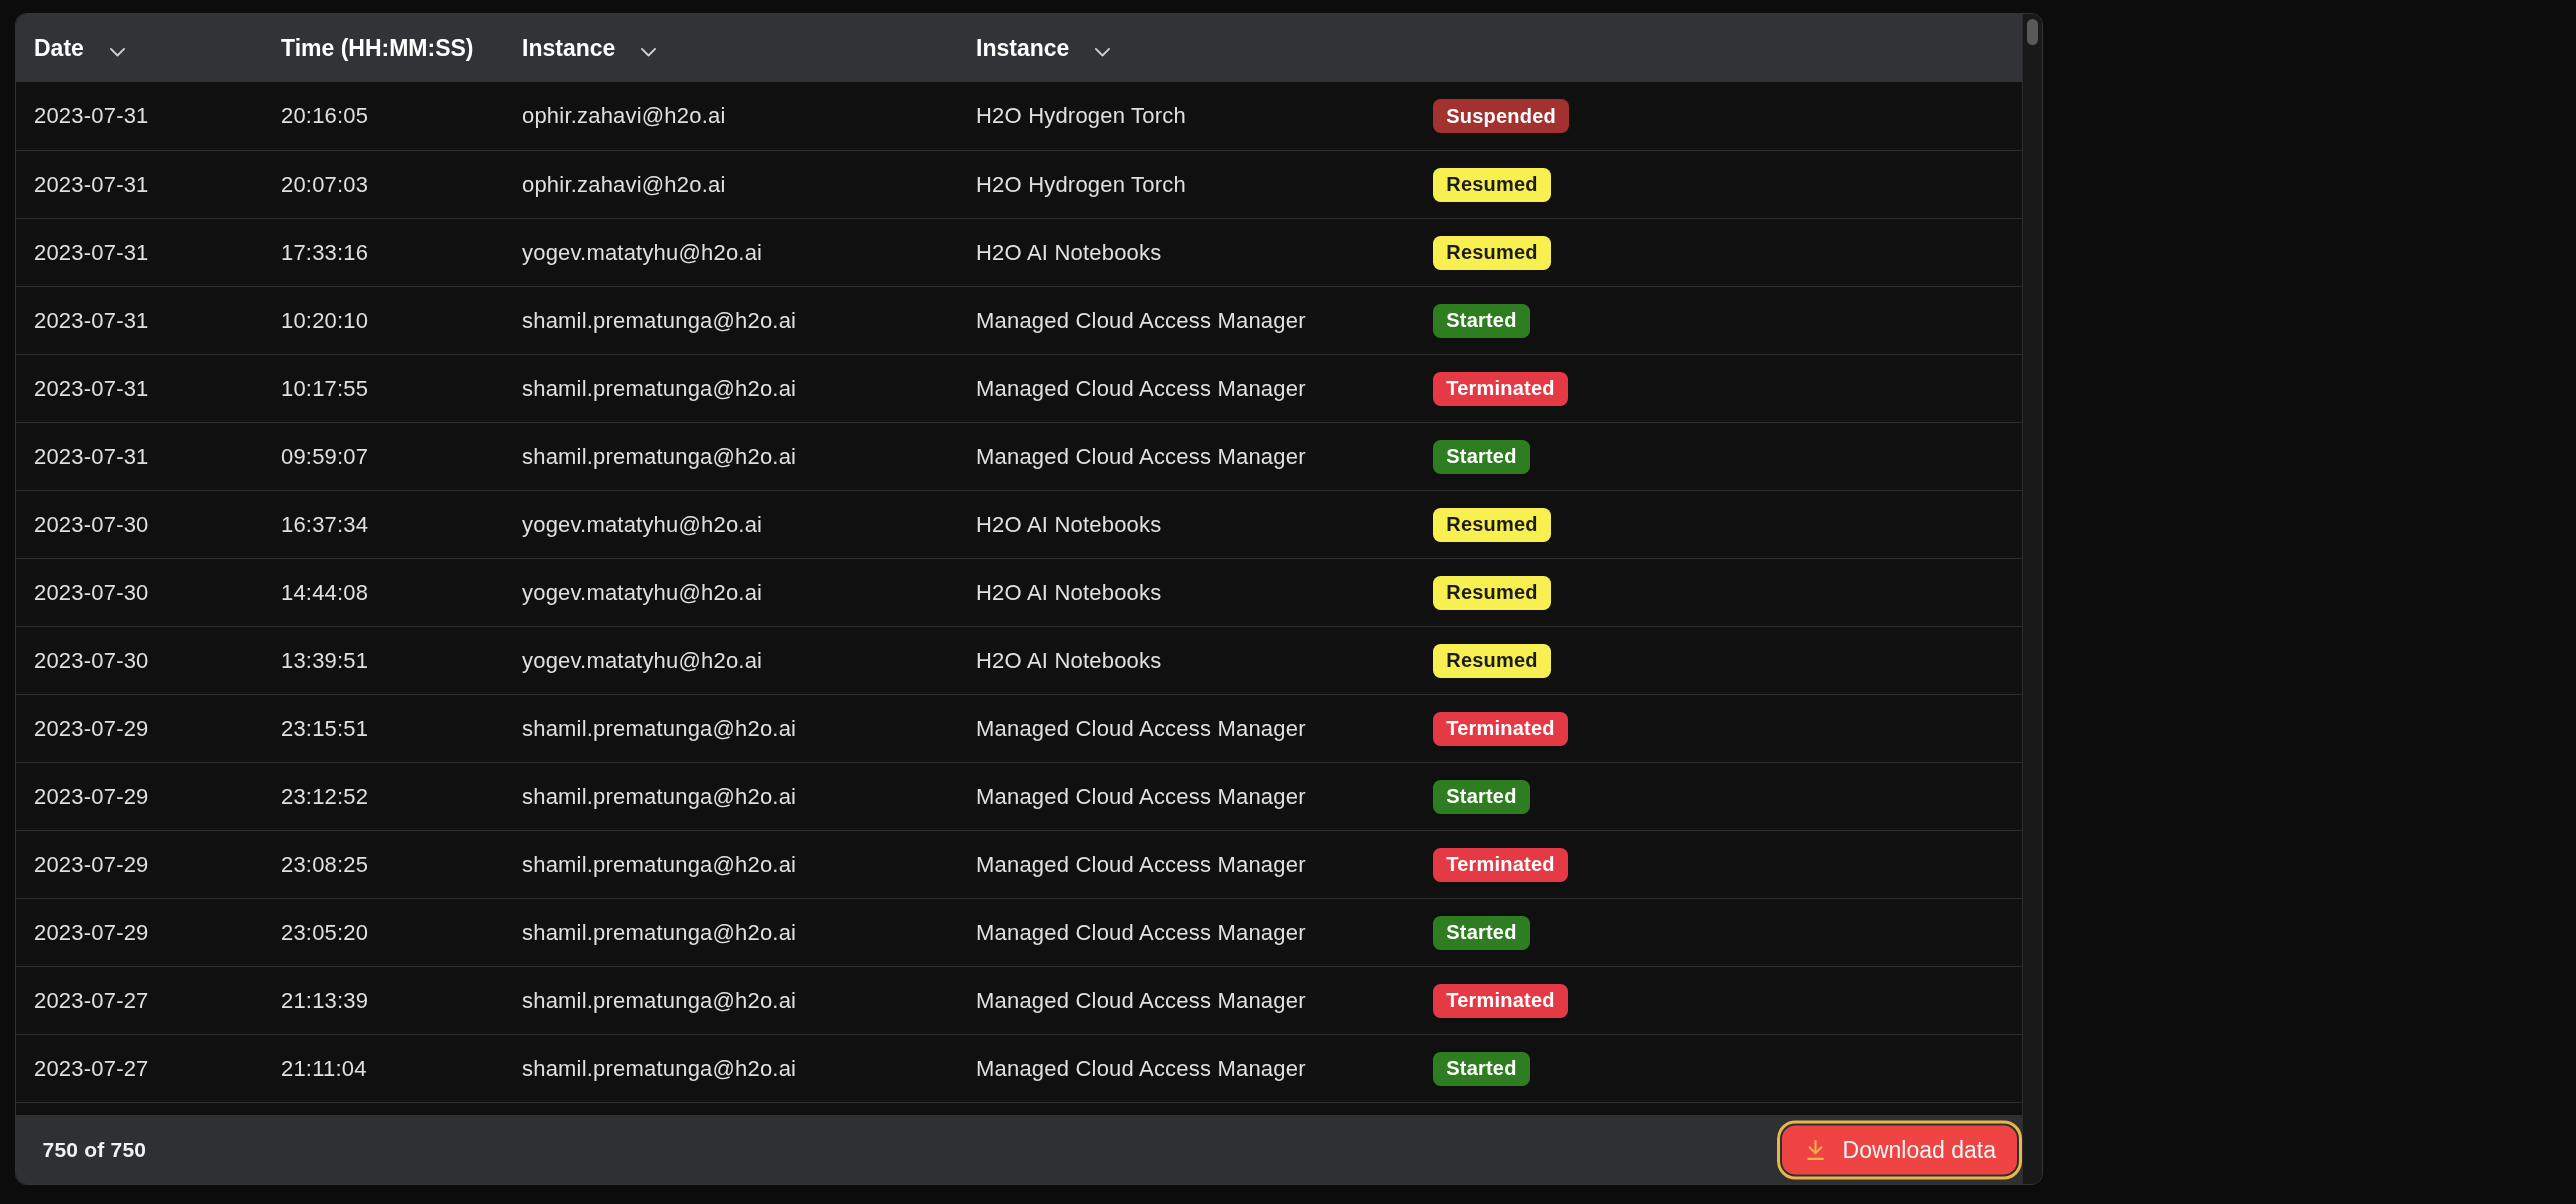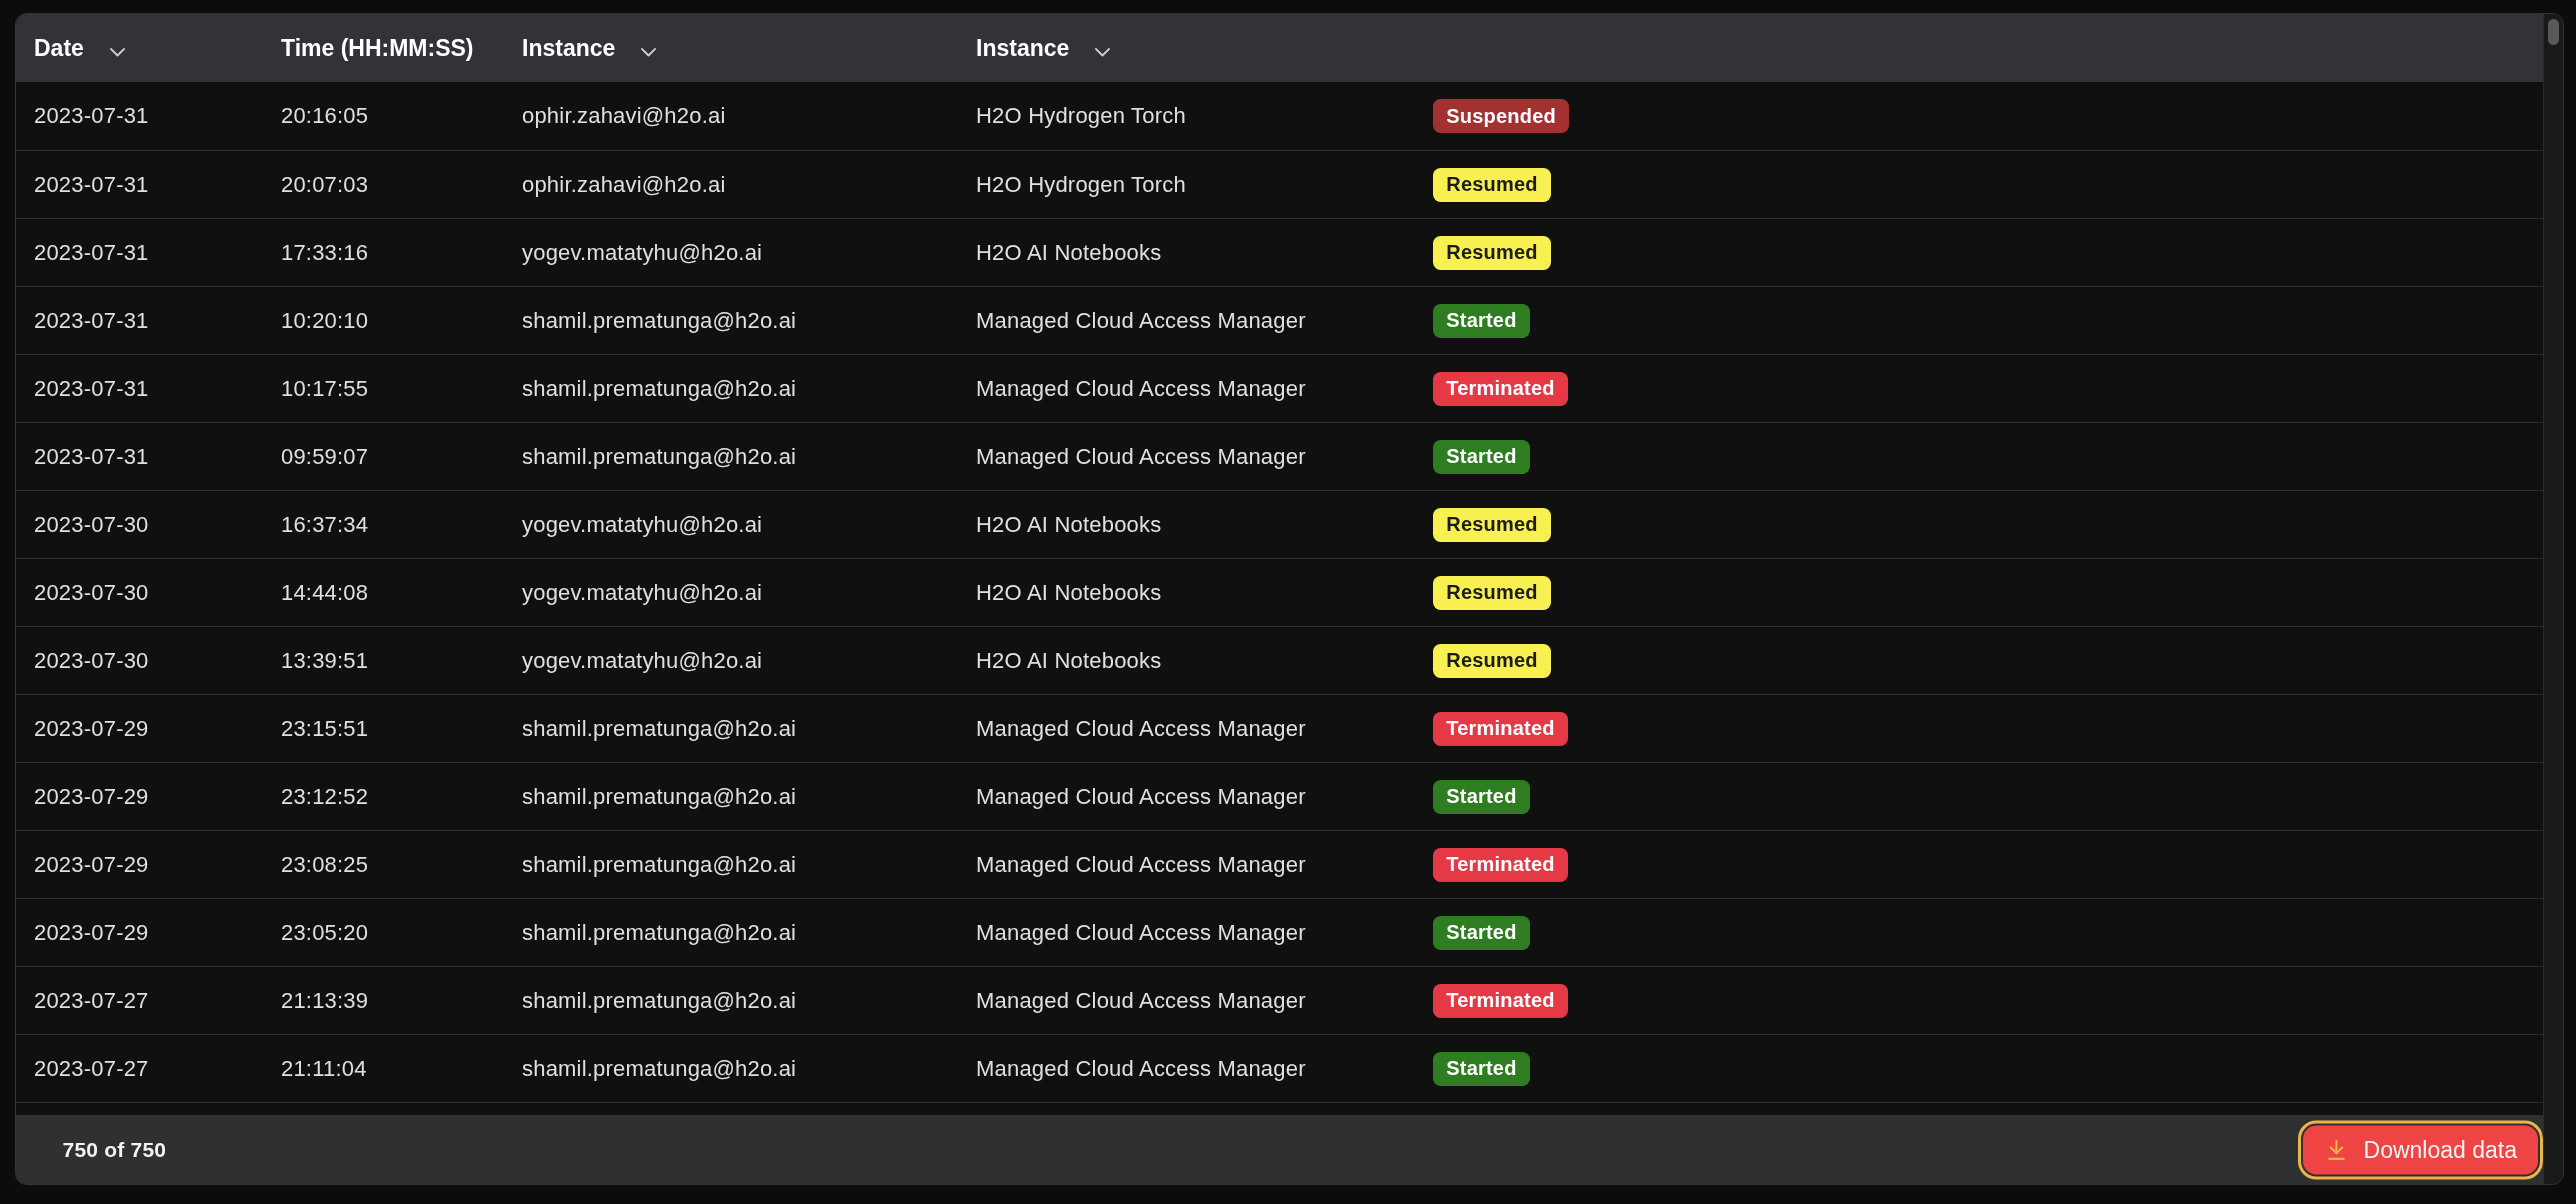--- a/index.html
+++ b/index.html
@@ -5,21 +5,21 @@
   * { box-sizing: border-box; margin: 0; padding: 0; }
   html, body {
     width: 2576px; height: 1205px;
     background: #0c0c0d;
     font-family: "Liberation Sans", "DejaVu Sans", sans-serif;
     overflow: hidden;
   }
   .table-card {
     position: absolute;
     left: 15px; top: 13.3px;
-    width: 2549px; height: 1172px;
+    width: 2028px; height: 1172px;
     background: #101011;
     border: 0.9px solid #343434;
     border-radius: 11.4px;
     overflow: hidden;
   }
   
   .thead {
     position: absolute; left: 0; top: 0; right: 20px;
     height: 68px;
     background: #323336;
@@ -77,21 +77,20 @@
     background: #2f3032;
     display: flex; align-items: center;
     padding-left: 26.6px;
     z-index: 2;
   }
   .row-count {
     color: #f2f2f2;
     font-size: 21px;
     font-weight: 700;
     letter-spacing: 0.2px;
-    margin-left: 20px;
   }
   .download-btn {
     position: absolute;
     right: 25px; top: 50%;
     transform: translateY(-50%);
     display: flex; align-items: center; gap: 14.2px;
     height: 49px;
     padding: 0 21px;
     background: #ef4444;
     border: none;

